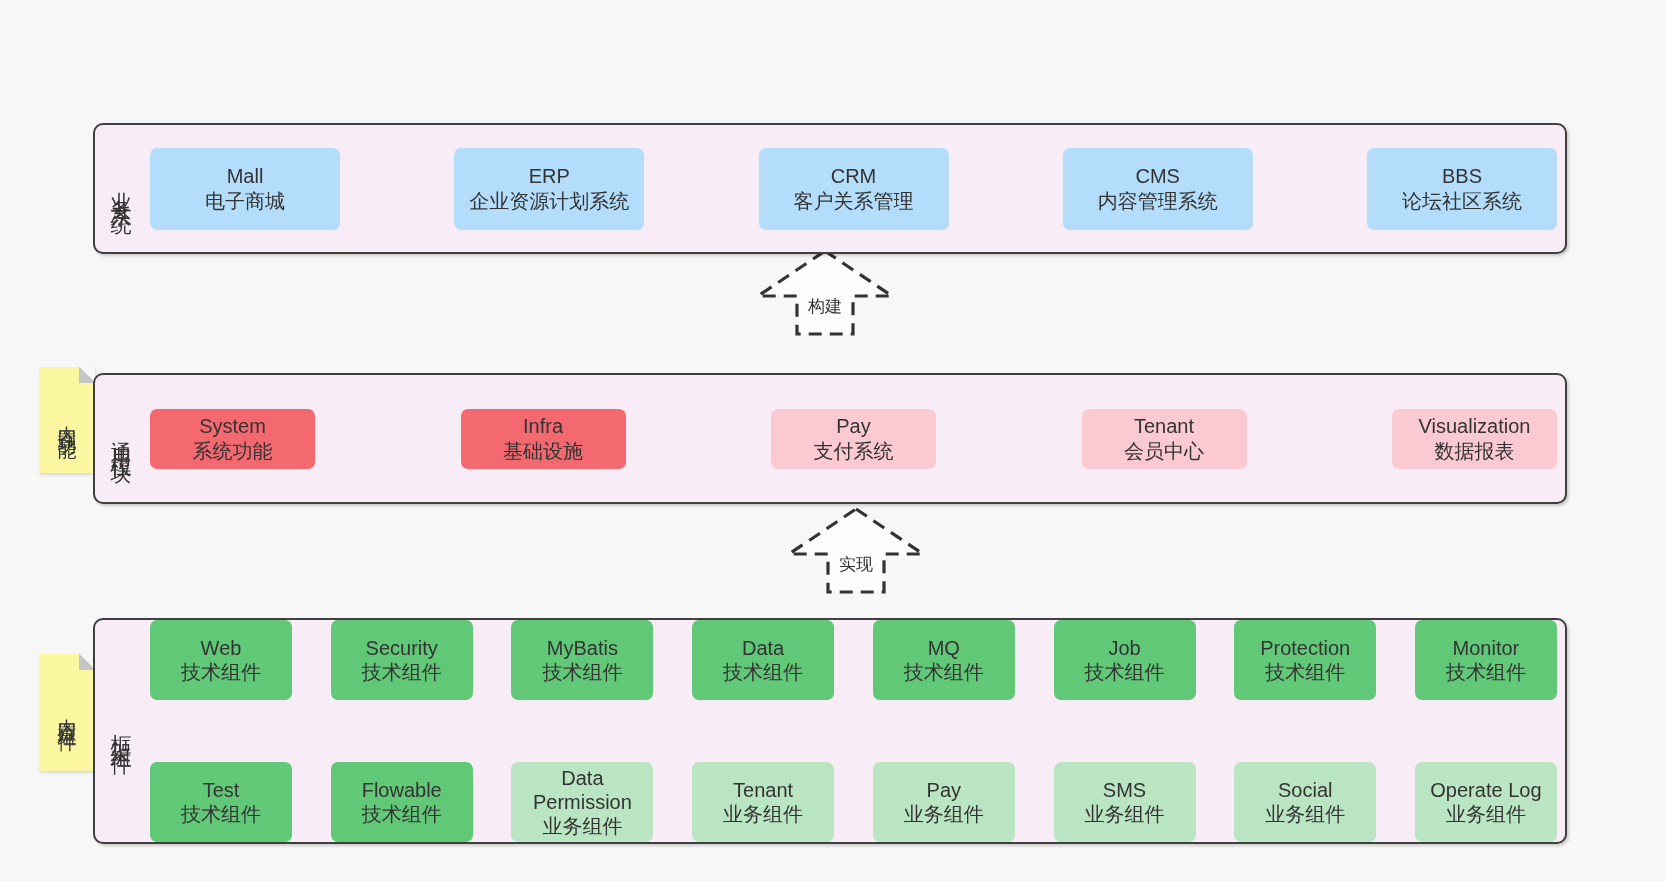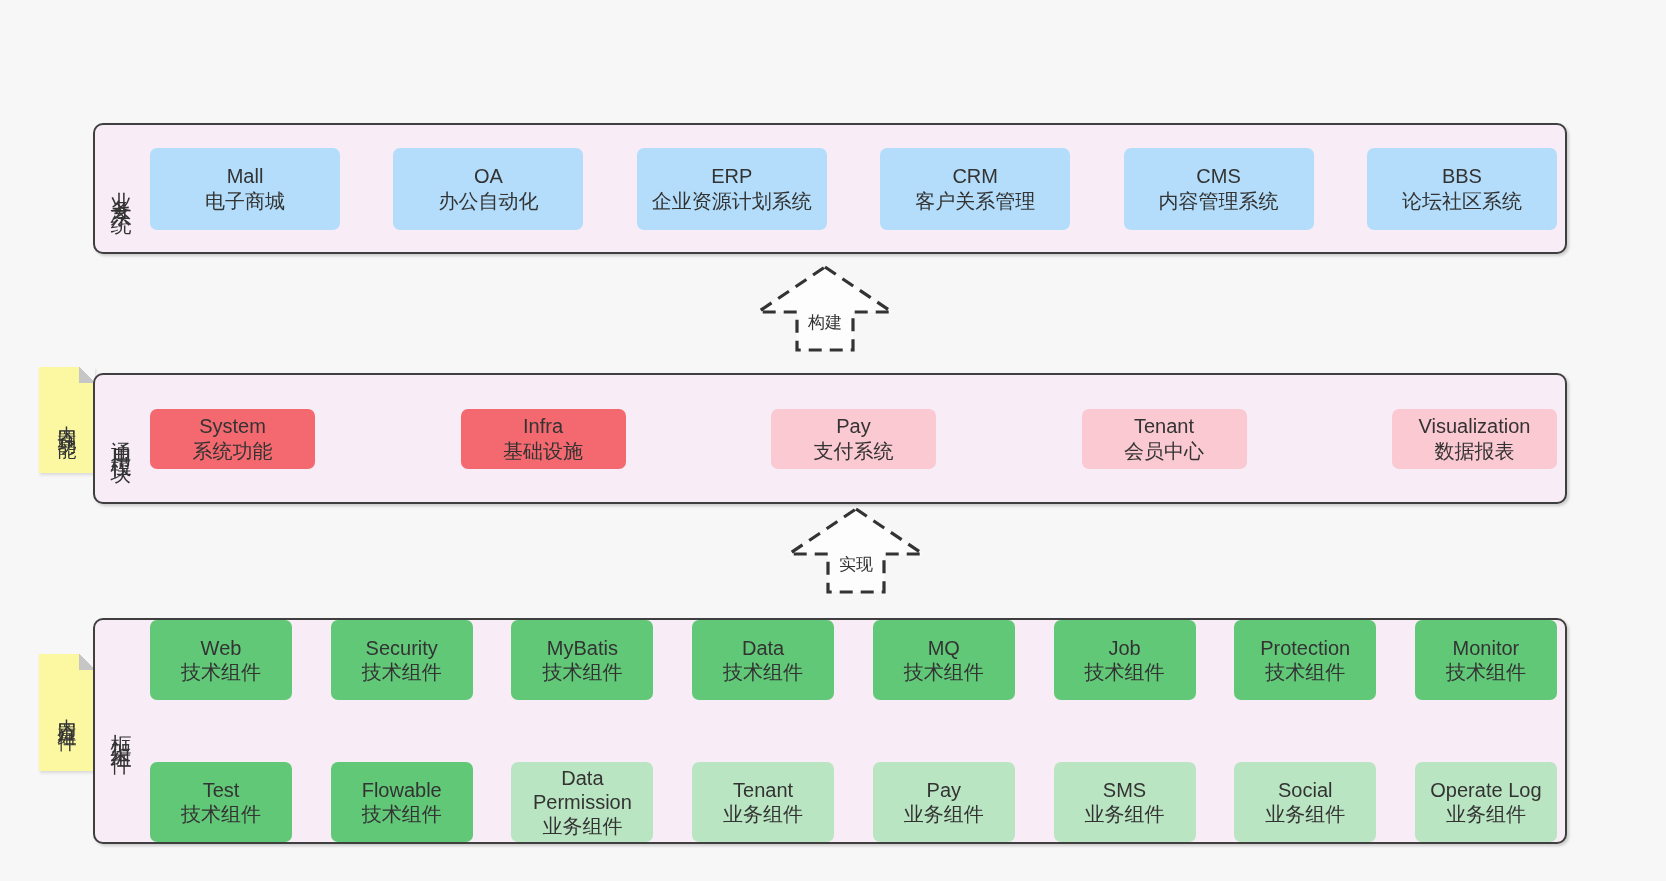--- a/index.html
+++ b/index.html
@@ -115,41 +115,37 @@
     letter-spacing: 5px;
     color: #333;
     white-space: nowrap;
   }
   .arrow {
     position: absolute;
     width: 137px;
     height: 88px;
     z-index: 0;
   }
-  .arrow-build     { left: 757px; top: 264px; }
+  .arrow-build     { left: 757px; top: 248px; }
   .arrow-implement { left: 788px; top: 506px; text-align: right; }
   .arrow text {
     font-size: 17px;
     fill: #333;
     font-family: "Liberation Sans", "DejaVu Sans", sans-serif;
   }
 </style>
 </head>
 <body>
 
 <div class="panel panel-business">
   <div class="side-label">业务系统</div>
   <div class="boxes-row">
     <div class="box blue w190">
       <div>Mall</div>
       <div>电子商城</div>
-    </div>
-    <div class="box blue w190">
-      <div>OA</div>
-      <div>办公自动化</div>
     </div>
     <div class="box blue w190">
       <div>ERP</div>
       <div>企业资源计划系统</div>
     </div>
     <div class="box blue w190">
       <div>CRM</div>
       <div>客户关系管理</div>
     </div>
     <div class="box blue w190">

